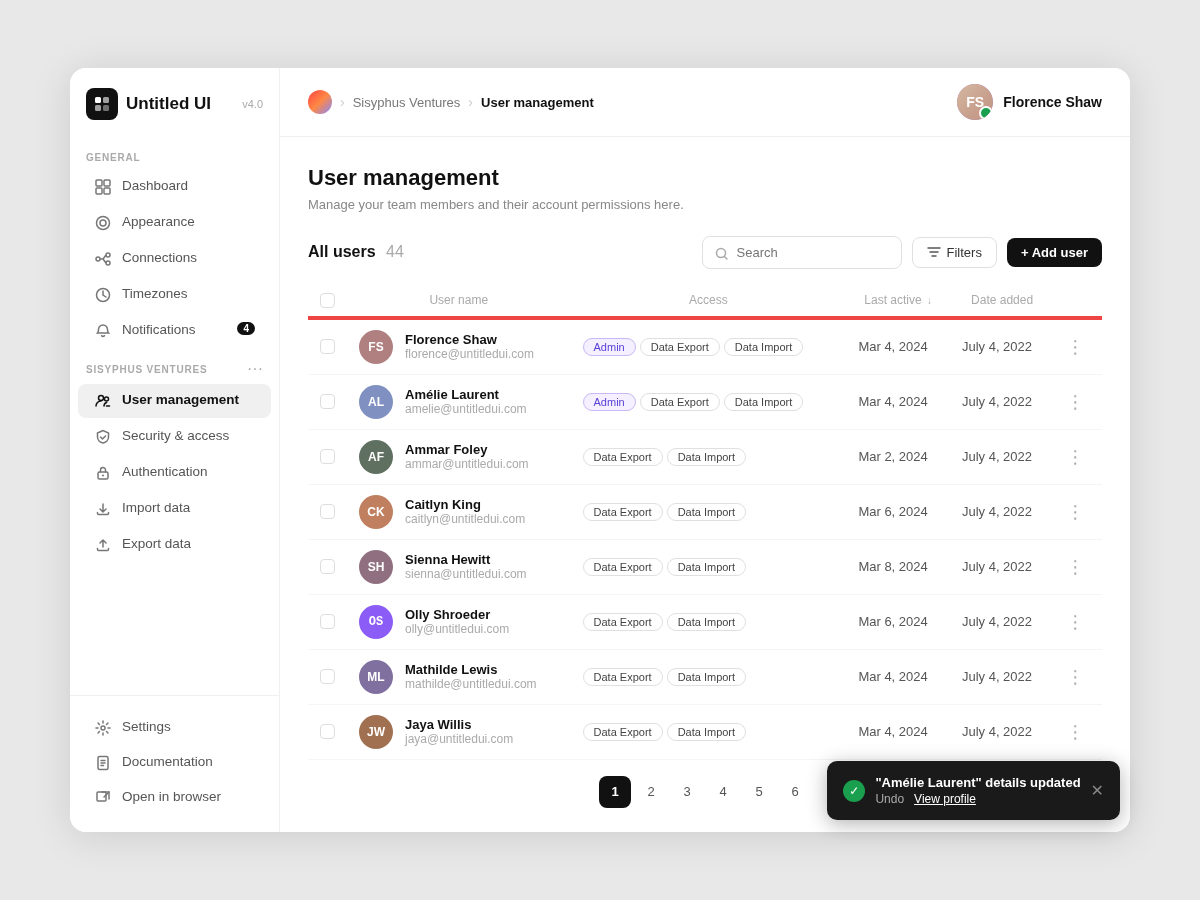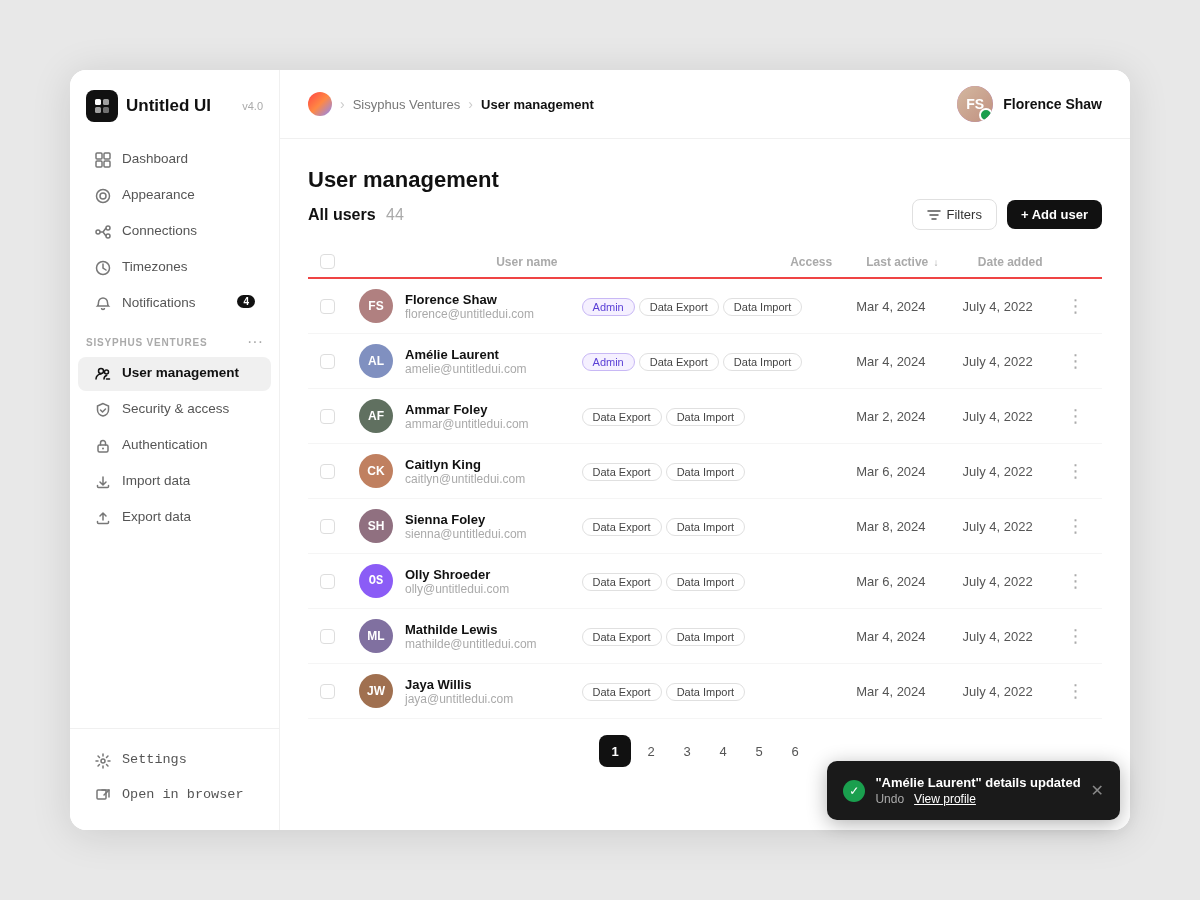--- a/index.html
+++ b/index.html
@@ -115,21 +115,21 @@
       letter-spacing: 0.08em;
       text-transform: uppercase;
     }
     .sidebar-section-header .more-btn {
       color: #aaa;
       font-size: 16px;
       cursor: pointer;
       line-height: 1;
     }
     .sidebar-spacer { flex: 1; }
-    .sidebar-bottom { border-top: 1px solid #f0f0f0; padding-top: 14px; font-family: Liberation Mono, monospace; }
+    .sidebar-bottom { border-top: 1px solid #f0f0f0; padding-top: 14px; }
 
     
     .main {
       flex: 1;
       display: flex;
       flex-direction: column;
       background: #fff;
       overflow: hidden;
     }
     .topbar {
@@ -286,26 +286,26 @@
       font-weight: 600;
       cursor: pointer;
     }
 
     
     .users-table {
       width: 100%;
       border-collapse: collapse;
     }
     .users-table th {
-      text-align: right;
+      text-align: center;
       font-size: 12px;
-      font-weight: 700;
+      font-weight: 400;
       color: #aaa;
       padding: 8px 12px;
-      border-bottom: 2px solid #ef4444;
+      border-bottom: 4px solid #ef4444;
     }
     .users-table td {
       padding: 10px 12px;
       border-bottom: 1px solid #f5f5f5;
       vertical-align: middle;
     }
     .user-cell {
       display: flex;
       align-items: center;
       gap: 12px;
@@ -440,20 +440,21 @@
           <rect x="1" y="1" width="6" height="6" rx="1.5" fill="white"></rect>
           <rect x="9" y="1" width="6" height="6" rx="1.5" fill="white" opacity="0.6"></rect>
           <rect x="1" y="9" width="6" height="6" rx="1.5" fill="white" opacity="0.6"></rect>
           <rect x="9" y="9" width="6" height="6" rx="1.5" fill="white" opacity="0.4"></rect>
         </svg>
       </div>
       <span class="logo-text">Untitled UI</span>
       <span class="logo-version">v4.0</span>
     </div>
 
+    <div class="sidebar-section-label">GENERAL</div>
 
     <div class="sidebar-item">
       <span class="icon">
         <svg width="16" height="16" viewBox="0 0 16 16" fill="none">
           <rect x="1" y="1" width="6" height="6" rx="1" stroke="#777" stroke-width="1.5" fill="none"></rect>
           <rect x="9" y="1" width="6" height="6" rx="1" stroke="#777" stroke-width="1.5" fill="none"></rect>
           <rect x="1" y="9" width="6" height="6" rx="1" stroke="#777" stroke-width="1.5" fill="none"></rect>
           <rect x="9" y="9" width="6" height="6" rx="1" stroke="#777" stroke-width="1.5" fill="none"></rect>
         </svg>
       </span>
@@ -572,20 +573,29 @@
           <svg width="16" height="16" viewBox="0 0 16 16" fill="none">
             <circle cx="8" cy="8" r="2" stroke="#777" stroke-width="1.5" fill="none"></circle>
             <path d="M8 1v2M8 13v2M1 8h2M13 8h2M3.05 3.05l1.41 1.41M11.54 11.54l1.41 1.41M3.05 12.95l1.41-1.41M11.54 4.46l1.41-1.41" stroke="#777" stroke-width="1.5" stroke-linecap="round"></path>
           </svg>
         </span>
         <span>Settings</span>
       </div>
       <div class="sidebar-item">
         <span class="icon">
           <svg width="16" height="16" viewBox="0 0 16 16" fill="none">
+            <rect x="3" y="1.5" width="10" height="13" rx="1.5" stroke="#777" stroke-width="1.5" fill="none"></rect>
+            <path d="M6 5.5h4M6 8h4M6 10.5h2.5" stroke="#777" stroke-width="1.5" stroke-linecap="round"></path>
+          </svg>
+        </span>
+        <span>Documentation</span>
+      </div>
+      <div class="sidebar-item">
+        <span class="icon">
+          <svg width="16" height="16" viewBox="0 0 16 16" fill="none">
             <rect x="2" y="2" width="9" height="9" rx="1" stroke="#777" stroke-width="1.5" fill="none"></rect>
             <path d="M7 2h7v7" stroke="#777" stroke-width="1.5" stroke-linecap="round" stroke-linejoin="round" fill="none"></path>
             <path d="M9 7L14 2" stroke="#777" stroke-width="1.5" stroke-linecap="round"></path>
           </svg>
         </span>
         <span>Open in browser</span>
       </div>
     </div>
   </div>
 
@@ -602,27 +612,37 @@
       <div class="topbar-user">
         <div class="user-avatar">
           <div class="user-avatar-img" style="background: linear-gradient(135deg,#d4b8a0,#c09080);">FS</div>
         </div>
         <span class="user-name">Florence Shaw</span>
       </div>
     </div>
 
     <div class="page-content">
       <div class="page-title">User management</div>
+      <div class="page-subtitle">Manage your team members and their account permissions here.</div>
 
       <div class="table-header">
         <div>
           <span class="all-users-title">All users</span>
           <span class="all-users-count">44</span>
         </div>
         <div class="table-actions">
+          <div class="search-box">
+            <span class="search-icon">
+              <svg width="14" height="14" viewBox="0 0 14 14" fill="none">
+                <circle cx="6" cy="6" r="4.5" stroke="#aaa" stroke-width="1.5"></circle>
+                <path d="M9.5 9.5l2.5 2.5" stroke="#aaa" stroke-width="1.5" stroke-linecap="round"></path>
+              </svg>
+            </span>
+            <input type="text" placeholder="Search" style="">
+          </div>
           <button class="filter-btn">
             <svg width="14" height="14" viewBox="0 0 14 14" fill="none">
               <path d="M1 3h12M3 7h8M5 11h4" stroke="#555" stroke-width="1.5" stroke-linecap="round"></path>
             </svg>
             <span>Filters</span>
           </button>
           <button class="add-user-btn">
             <span>+ Add user</span>
           </button>
         </div>
@@ -732,21 +752,21 @@
     </td>
   </tr>
             <tr>
     <td class="checkbox-cell">
       <div class="row-checkbox"></div>
     </td>
     <td>
       <div class="user-cell">
         <div class="user-row-avatar" style="background:#907080;">SH</div>
         <div>
-          <span class="user-row-name">Sienna Foley</span>
+          <span class="user-row-name">Sienna Hewitt</span>
           <span class="user-row-email">sienna@untitledui.com</span>
         </div>
       </div>
     </td>
     <td><span class="tag">Data Export</span><span class="tag">Data Import</span></td>
     <td class="date-cell">Mar 8, 2024</td>
     <td class="date-cell">July 4, 2022</td>
     <td>
       <span class="more-dots">⋮</span>
     </td>

